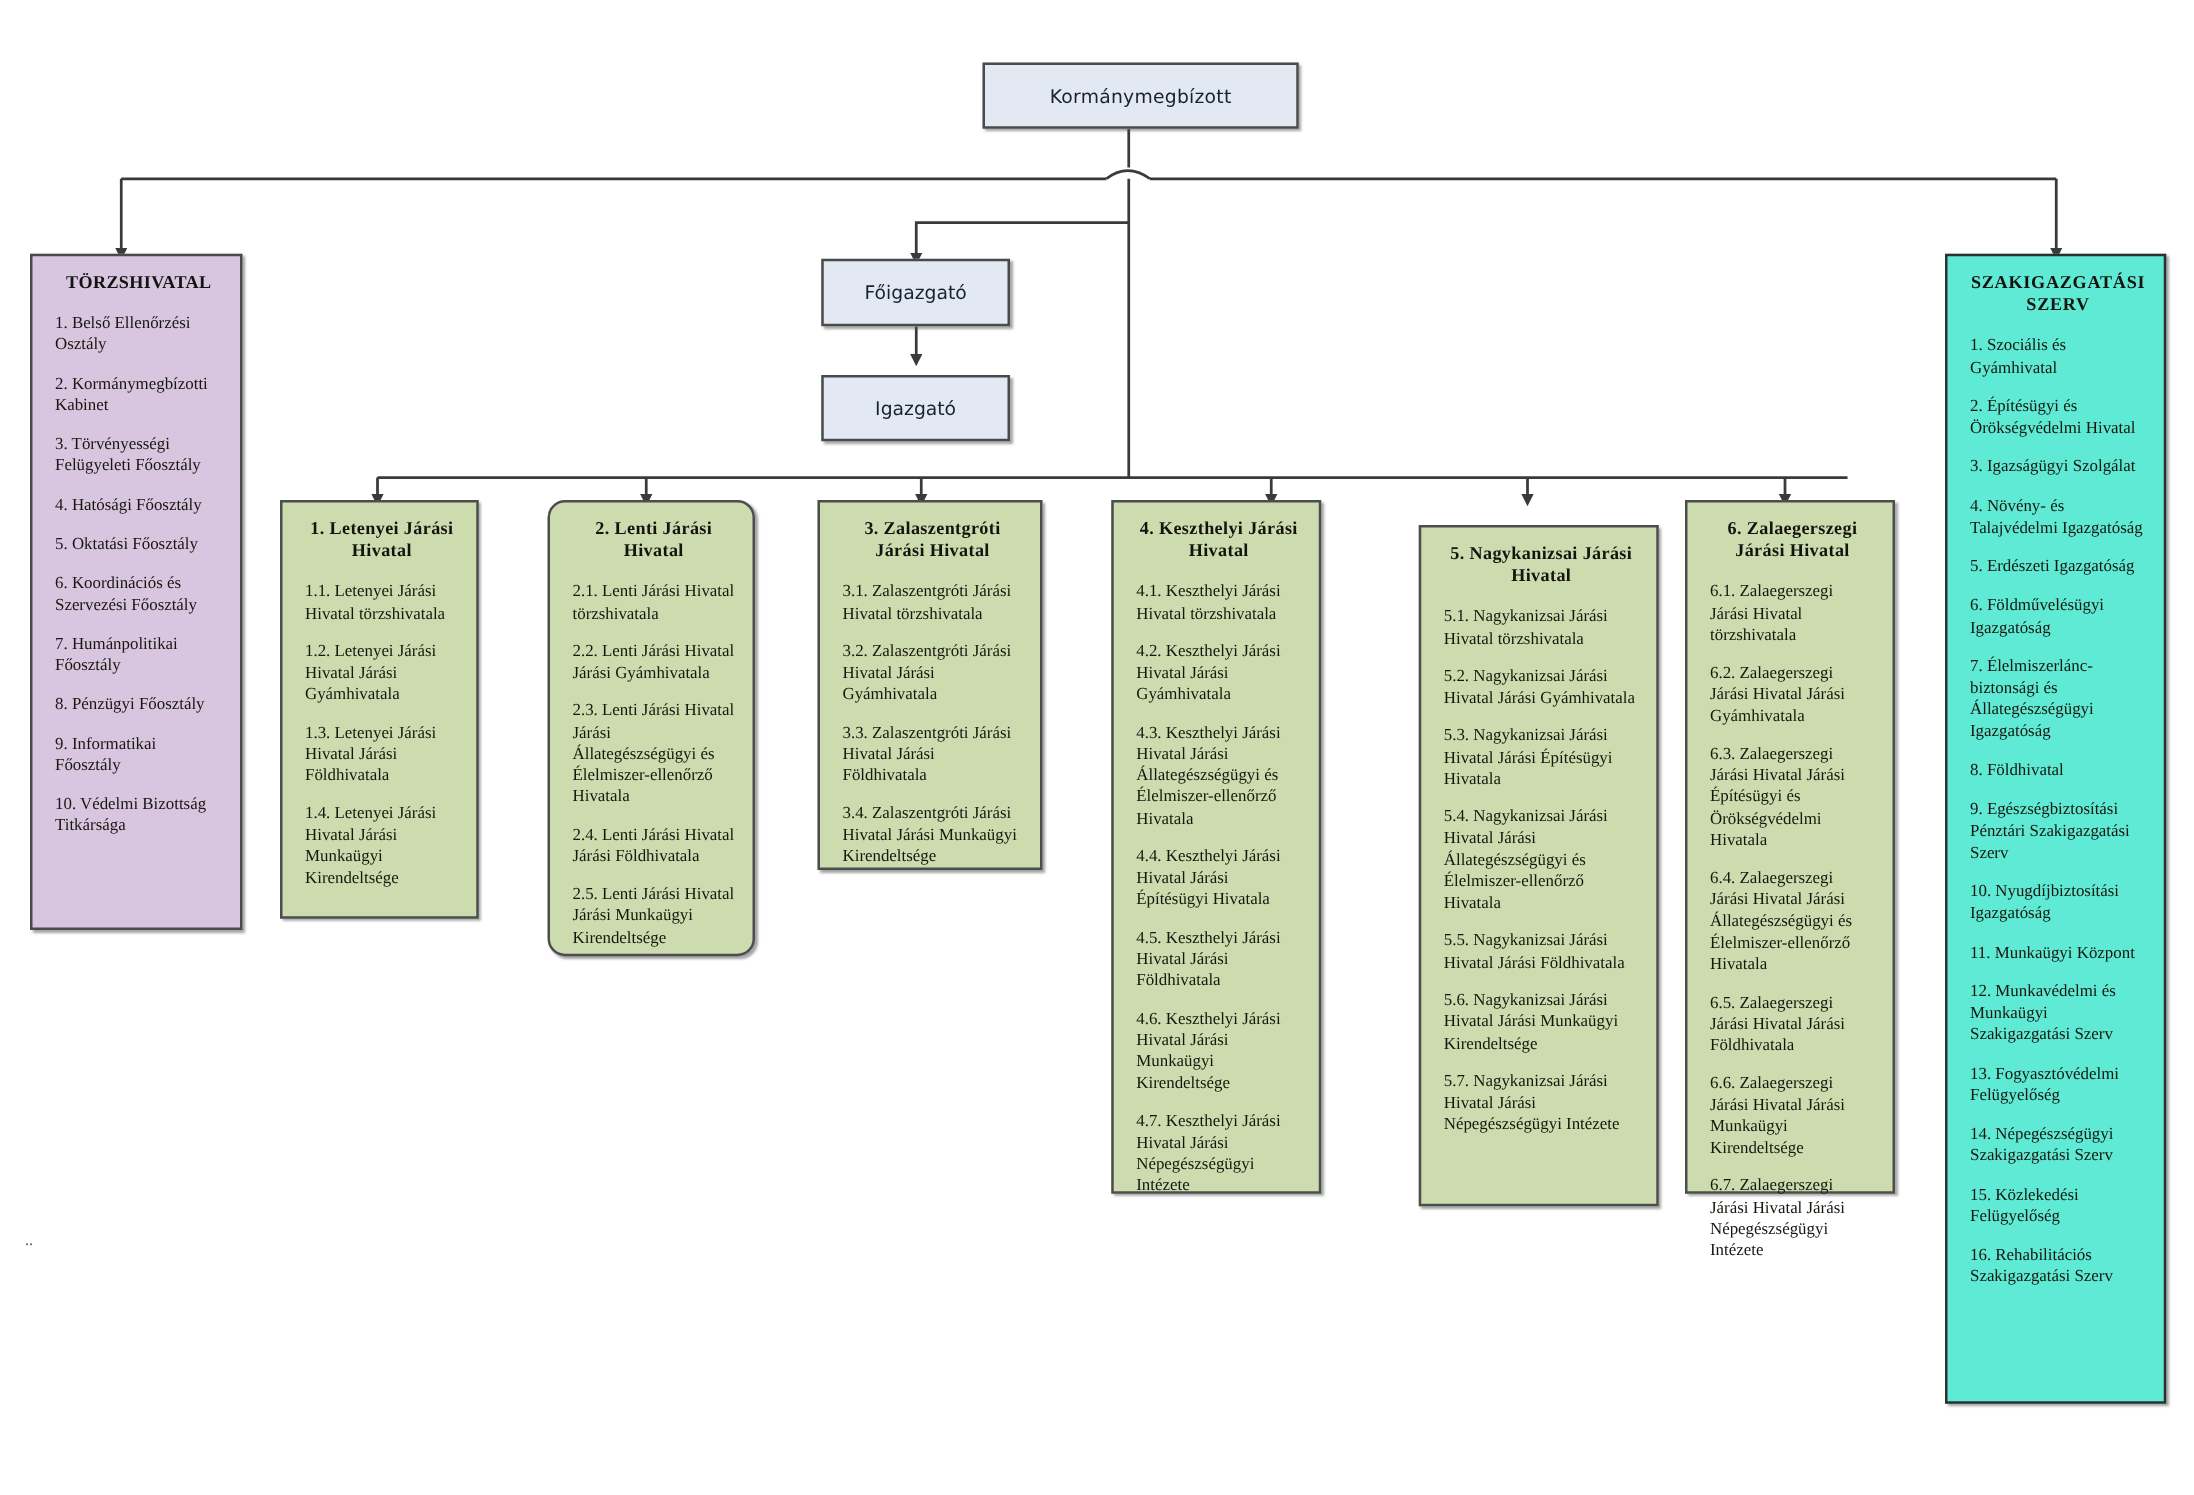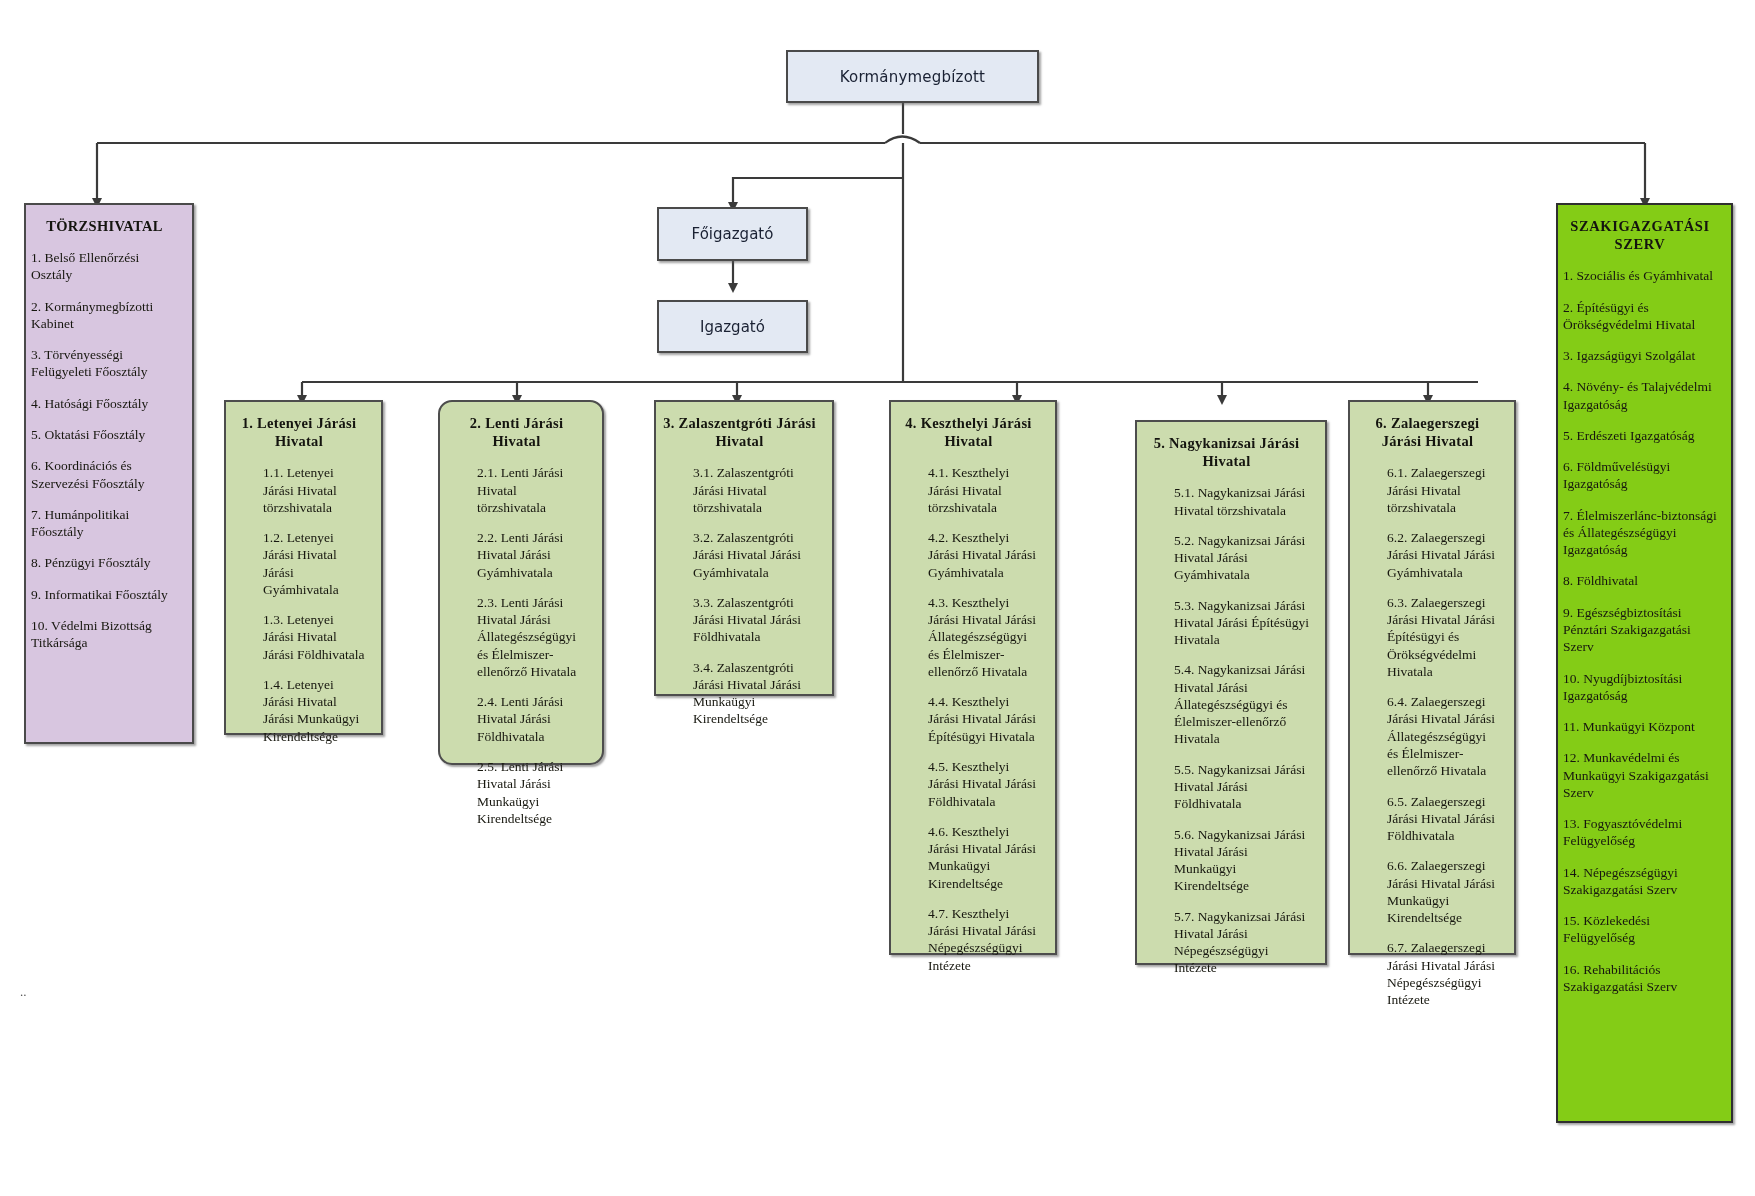--- a/index.html
+++ b/index.html
@@ -23,37 +23,37 @@
     background:#e3e9f3;
     border:2px solid #4a4a4a;
     display:flex;align-items:center;justify-content:center;
     font-family:"DejaVu Sans", sans-serif;
     color:#1a2133;
   }
   .box-blue.bold{font-weight:normal;font-size:15px;letter-spacing:.2px;text-align:right;}
   .box-blue.plain{font-weight:normal;font-size:15px;}
 
   .box-purple{background:#d8c6e0;border-color:#4a4a4a;}
-  .box-green-dark{background:#84cc16;border-color:#2f2f2f;}
+  .box-green-dark{background:#5eead4;border-color:#2f2f2f;}
   .box-green-light{background:#ccdcae;border-color:#4d4d4d;}
 
-  .panel{padding:12px 14px 12px 5px;}
+  .panel{padding:12px 14px 12px 18px;}
   .panel .title{
     text-align:center;font-weight:bold;font-size:14.5px;
     color:#14140f;line-height:1.25;margin-bottom:14px;
     letter-spacing:.3px;
   }
   .panel .title.wide{letter-spacing:.6px;}
   .panel ul{list-style:none;margin:0;padding:0;}
   .panel li{
     font-size:13.5px;line-height:1.28;color:#17170f;
     margin-bottom:14px;
   }
   .panel li:last-child{margin-bottom:0;}
-  .panel.tight li{margin-bottom:13px;margin-left:32px;}
+  .panel.tight li{margin-bottom:13px;}
   .dots{
     position:absolute;left:20px;top:984px;font-size:13px;color:#555;
     font-family:"Liberation Serif", serif;
   }
 </style>
 </head>
 <body>
 
 <div id="canvas">
 

